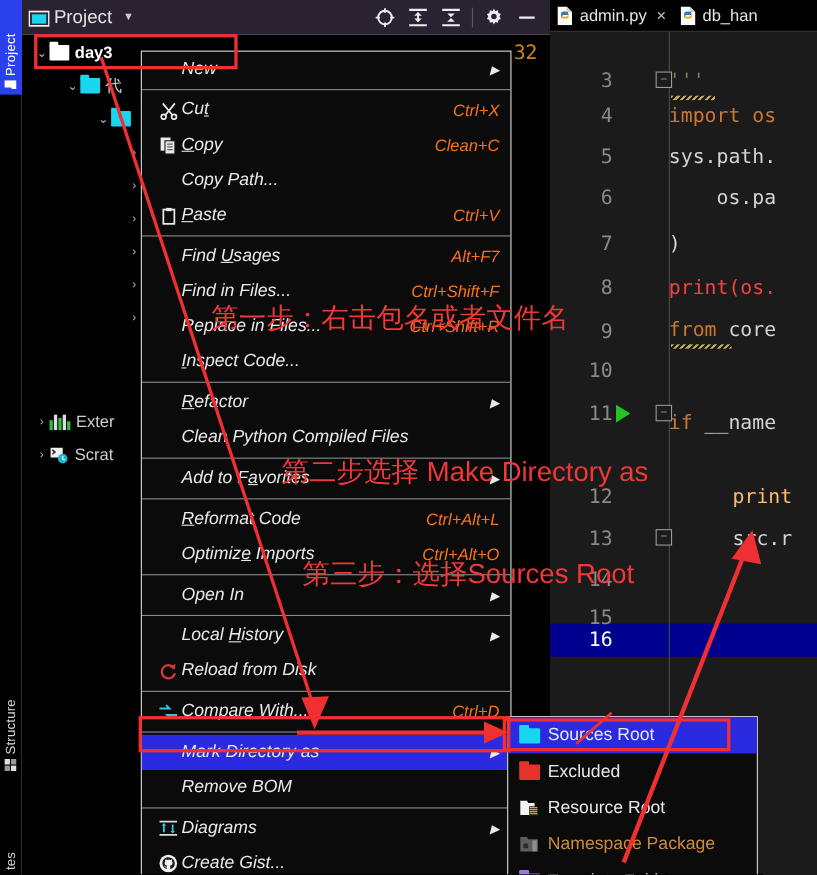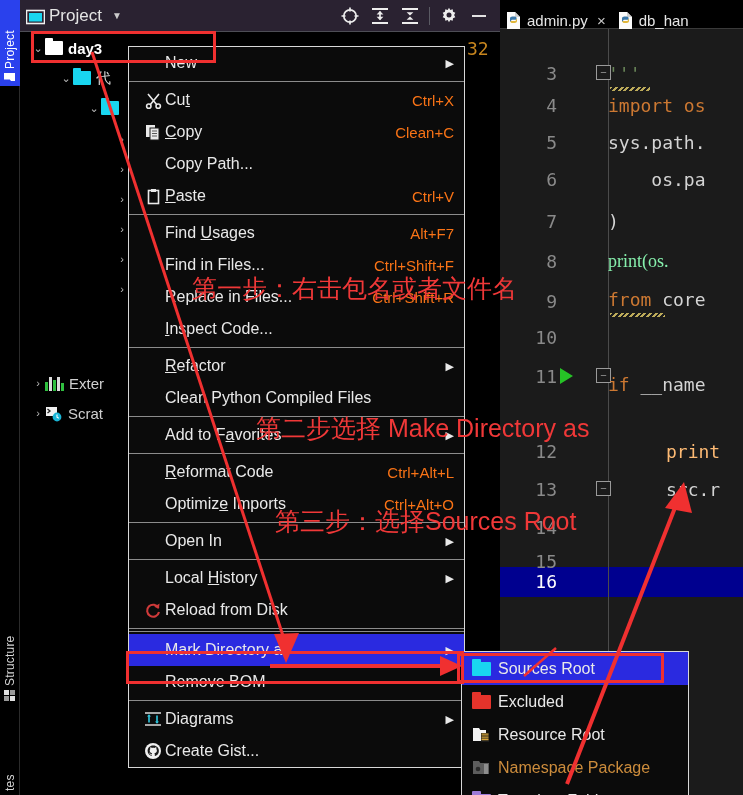--- a/index.html
+++ b/index.html
@@ -58,21 +58,21 @@
 
   .bars-ico { display:inline-flex; align-items:flex-end; gap:1px; height:15px; }
   .bars-ico i { width:3px; display:block; }
   .scratch-ico { position:relative; width:18px; height:15px; }
 
   
   .editor-tabs {
     position:absolute; left:500px; top:0; width:243px; height:29px;
     background:#000; border-bottom:1px solid #3a3a3a; display:flex; align-items:center;
   }
-  .etab { display:flex; align-items:flex-end; gap:6px; padding:0 6px; height:29px; color:#e6e6e6; font-size:15px; }
+  .etab { display:flex; align-items:center; gap:6px; padding:0 6px; height:29px; color:#e6e6e6; font-size:15px; }
   .py-ico { width:15px; height:17px; position:relative; flex:none; }
   .tab-close { color:#c9c9c9; font-size:15px; margin-left:3px; }
 
   .editor {
     position:absolute; left:500px; top:29px; width:243px; height:766px;
     background:#1b1b1b;
   }
   .gutter-line { position:absolute; left:0; width:57px; text-align:right; color:#8a8a8a;
     font-family:"DejaVu Sans Mono", monospace; font-size:18px; }
   .code-line { position:absolute; left:108px; white-space:pre;
@@ -88,21 +88,21 @@
   .run-tri { position:absolute; width:0;height:0;border-left:13px solid #26c326;
     border-top:8px solid transparent; border-bottom:8px solid transparent; }
   .squig { position:absolute; height:4px; }
 
   
   .ctx {
     position:absolute; left:128px; top:46px; width:337px;
     background:#0b0b0b; border:1px solid #d8d8d8; z-index:40;
     font-size:16px; color:#e9e9e9;
   }
-  .ctx-item { position:relative; height:32px; display:flex; align-items:center; padding:0 10px 0 12px; }
+  .ctx-item { position:relative; height:32px; display:flex; align-items:center; padding:0 10px 0 12px;font-style:italic; }
   .ctx-ico { width:24px; display:flex; align-items:center; justify-content:center; flex:none; }
   .ctx-label { flex:1; white-space:nowrap; }
   .ctx-key { color:#f97316; font-size:15px; margin-left:12px; white-space:nowrap; }
   .ctx-sub { color:#e9e9e9; font-size:11px; margin-left:10px; }
   .ctx-sep { height:1px; background:#8c8c8c; margin:2px 0; }
   .ctx-item.selected { background:#2a2ae0; }
   .u { text-decoration: underline; }
 
   
   .submenu {
@@ -304,21 +304,21 @@
     <div class="gutter-line" style="top:103px;">5</div>
     <div class="code-line" style="top:103px;">sys.path.</div>
 
     <div class="gutter-line" style="top:140px;">6</div>
     <div class="code-line" style="top:140px;">    os.pa</div>
 
     <div class="gutter-line" style="top:182px;">7</div>
     <div class="code-line" style="top:182px;">)</div>
 
     <div class="gutter-line" style="top:222px;">8</div>
-    <div class="code-line" style="top:222px; color:#86efac;font-family:Liberation Serif, serif;">print(os.</div>
+    <div class="code-line" style="top:222px; color:#ef4444;">print(os.</div>
 
     <div class="gutter-line" style="top:262px;">9</div>
     <div class="code-line" style="top:260px;"><span class="kw">from</span> core</div>
     <div class="squig" style="left:110px; top:284px; width:55px;
       background:repeating-linear-gradient(135deg,#bdab5a 0 2px,transparent 2px 4px);"></div>
 
     <div class="gutter-line" style="top:298px;">10</div>
 
     <div class="gutter-line" style="top:337px;">11</div>
     <div class="run-tri" style="left:60px; top:339px;"></div>
@@ -462,20 +462,29 @@
       <span class="ctx-ico">
         <svg width="18" height="18" viewBox="0 0 18 18">
             <path d="M14.5 7A6 6 0 1 0 15 11" stroke="#cf3a3a" stroke-width="2.1" fill="none"></path>
             <path d="M15.6 2.5l-.8 5.2-4.6-2z" fill="#cf3a3a"></path>
           </svg>
       </span>
       <span class="ctx-label">Reload from Disk</span>
     </div>
     <div class="ctx-sep"></div>
 
+    <div class="ctx-item">
+      <span class="ctx-ico">
+        <svg width="18" height="16" viewBox="0 0 18 16">
+            <path d="M1 5h9l-3-3M17 11H8l3 3" stroke="#2fc8e0" stroke-width="1.8" fill="none"></path>
+          </svg>
+      </span>
+      <span class="ctx-label">Compare With...</span>
+      <span class="ctx-key">Ctrl+D</span>
+    </div>
     <div class="ctx-sep"></div>
 
     <div class="ctx-item selected">
       <span class="ctx-ico"></span>
       <span class="ctx-label">Mark Directory as</span>
       <span class="ctx-sub">▶</span>
     </div>
 
     <div class="ctx-item">
       <span class="ctx-ico"></span>

